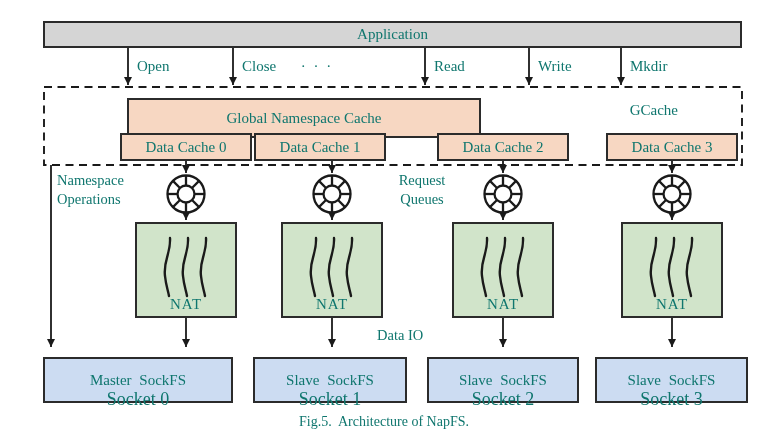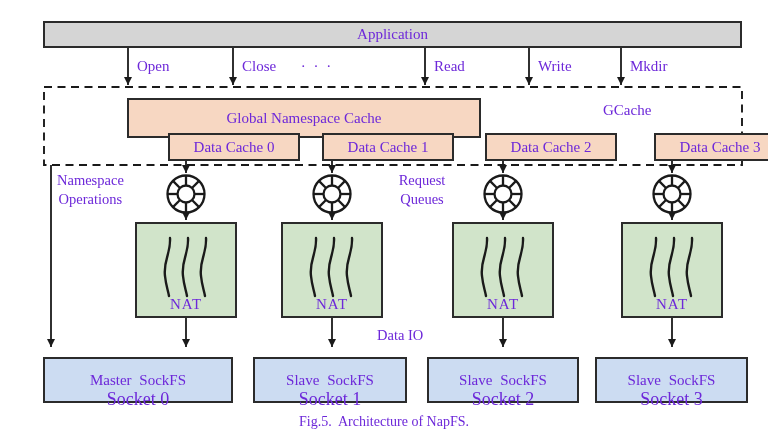--- a/index.html
+++ b/index.html
@@ -1,41 +1,41 @@
 <!DOCTYPE html>
 <html><head>
 <meta charset="utf-8">
 <style>
   html,body{margin:0;padding:0;background:#fff;}
   .stage{
     position:relative;width:768px;height:438px;background:#fff;overflow:hidden;
-    font-family:"Liberation Serif","DejaVu Serif",serif;color:#6d28d9;
+    font-family:"Liberation Serif","DejaVu Serif",serif;color:#0f766e;
   }
   .overlay{position:absolute;left:0;top:0;width:768px;height:438px;}
   .box{
     position:absolute;box-sizing:border-box;border:2px solid #2b2b2b;
     display:flex;align-items:center;justify-content:center;
     font-size:15px;line-height:1;white-space:nowrap;
   }
   .app{left:43px;top:21px;width:699px;height:27px;background:var(--c-app,#d5d5d5);}
   .gnc{left:127px;top:98px;width:354px;height:40px;background:var(--c-cache,#f7d7c2);}
-  .dc{top:133px;width:132px;height:28px;background:var(--c-cache,#f7d7c2);margin-left:48px;}
-  .dc0{left:120px;} .dc1{left:274px;} .dc2{left:437px;} .dc3{left:606px;}
+  .dc{top:133px;width:132px;height:28px;background:var(--c-cache,#f7d7c2);}
+  .dc0{left:120px;} .dc1{left:254px;} .dc2{left:437px;} .dc3{left:606px;}
   .nat{top:222px;width:102px;height:96px;background:var(--c-nat,#d1e4ca);}
   .nat0{left:135px;} .nat1{left:281px;} .nat2{left:452px;} .nat3{left:621px;}
   .nat .natlabel{position:absolute;bottom:4px;left:0;width:100%;text-align:center;letter-spacing:1px;}
   .nat svg{position:absolute;left:0;top:6px;}
   .sock{top:357px;height:46px;background:var(--c-sock,#ccdcf2);word-spacing:4px;text-align:right;}
   .sock0{left:43px;width:190px;} .sock1{left:253px;width:154px;}
   .sock2{left:427px;width:152px;} .sock3{left:595px;width:153px;}
-  .lbl{position:absolute;font-size:15px;line-height:19px;white-space:pre-wrap;text-align:center;}
+  .lbl{position:absolute;font-size:15px;line-height:19px;white-space:pre-wrap;}
   .oplbl{top:57px;}
   .op0{left:137px;} .op1{left:242px;} .opdots{left:299px;width:36px;text-align:center;letter-spacing:2px;}
   .op3{left:434px;} .op4{left:538px;} .op5{left:630px;}
-  .gcache-lbl{left:603px;top:101px;width:75px;text-align:left;}
+  .gcache-lbl{left:603px;top:101px;width:75px;text-align:right;}
   .nsops{left:57px;top:171px;font-size:14.5px;}
   .reqq{left:384px;top:171px;width:76px;text-align:center;font-size:14.5px;}
   .dataio{left:377px;top:326px;font-size:14.5px;}
   .socketlbl{top:389px;text-align:center;font-size:18px;position:absolute;}
   .sl0{left:43px;width:190px;} .sl1{left:253px;width:154px;}
   .sl2{left:427px;width:152px;} .sl3{left:595px;width:153px;}
   .caption{left:0;top:412px;width:768px;text-align:center;font-size:14px;}
 </style>
 </head>
 <body>

